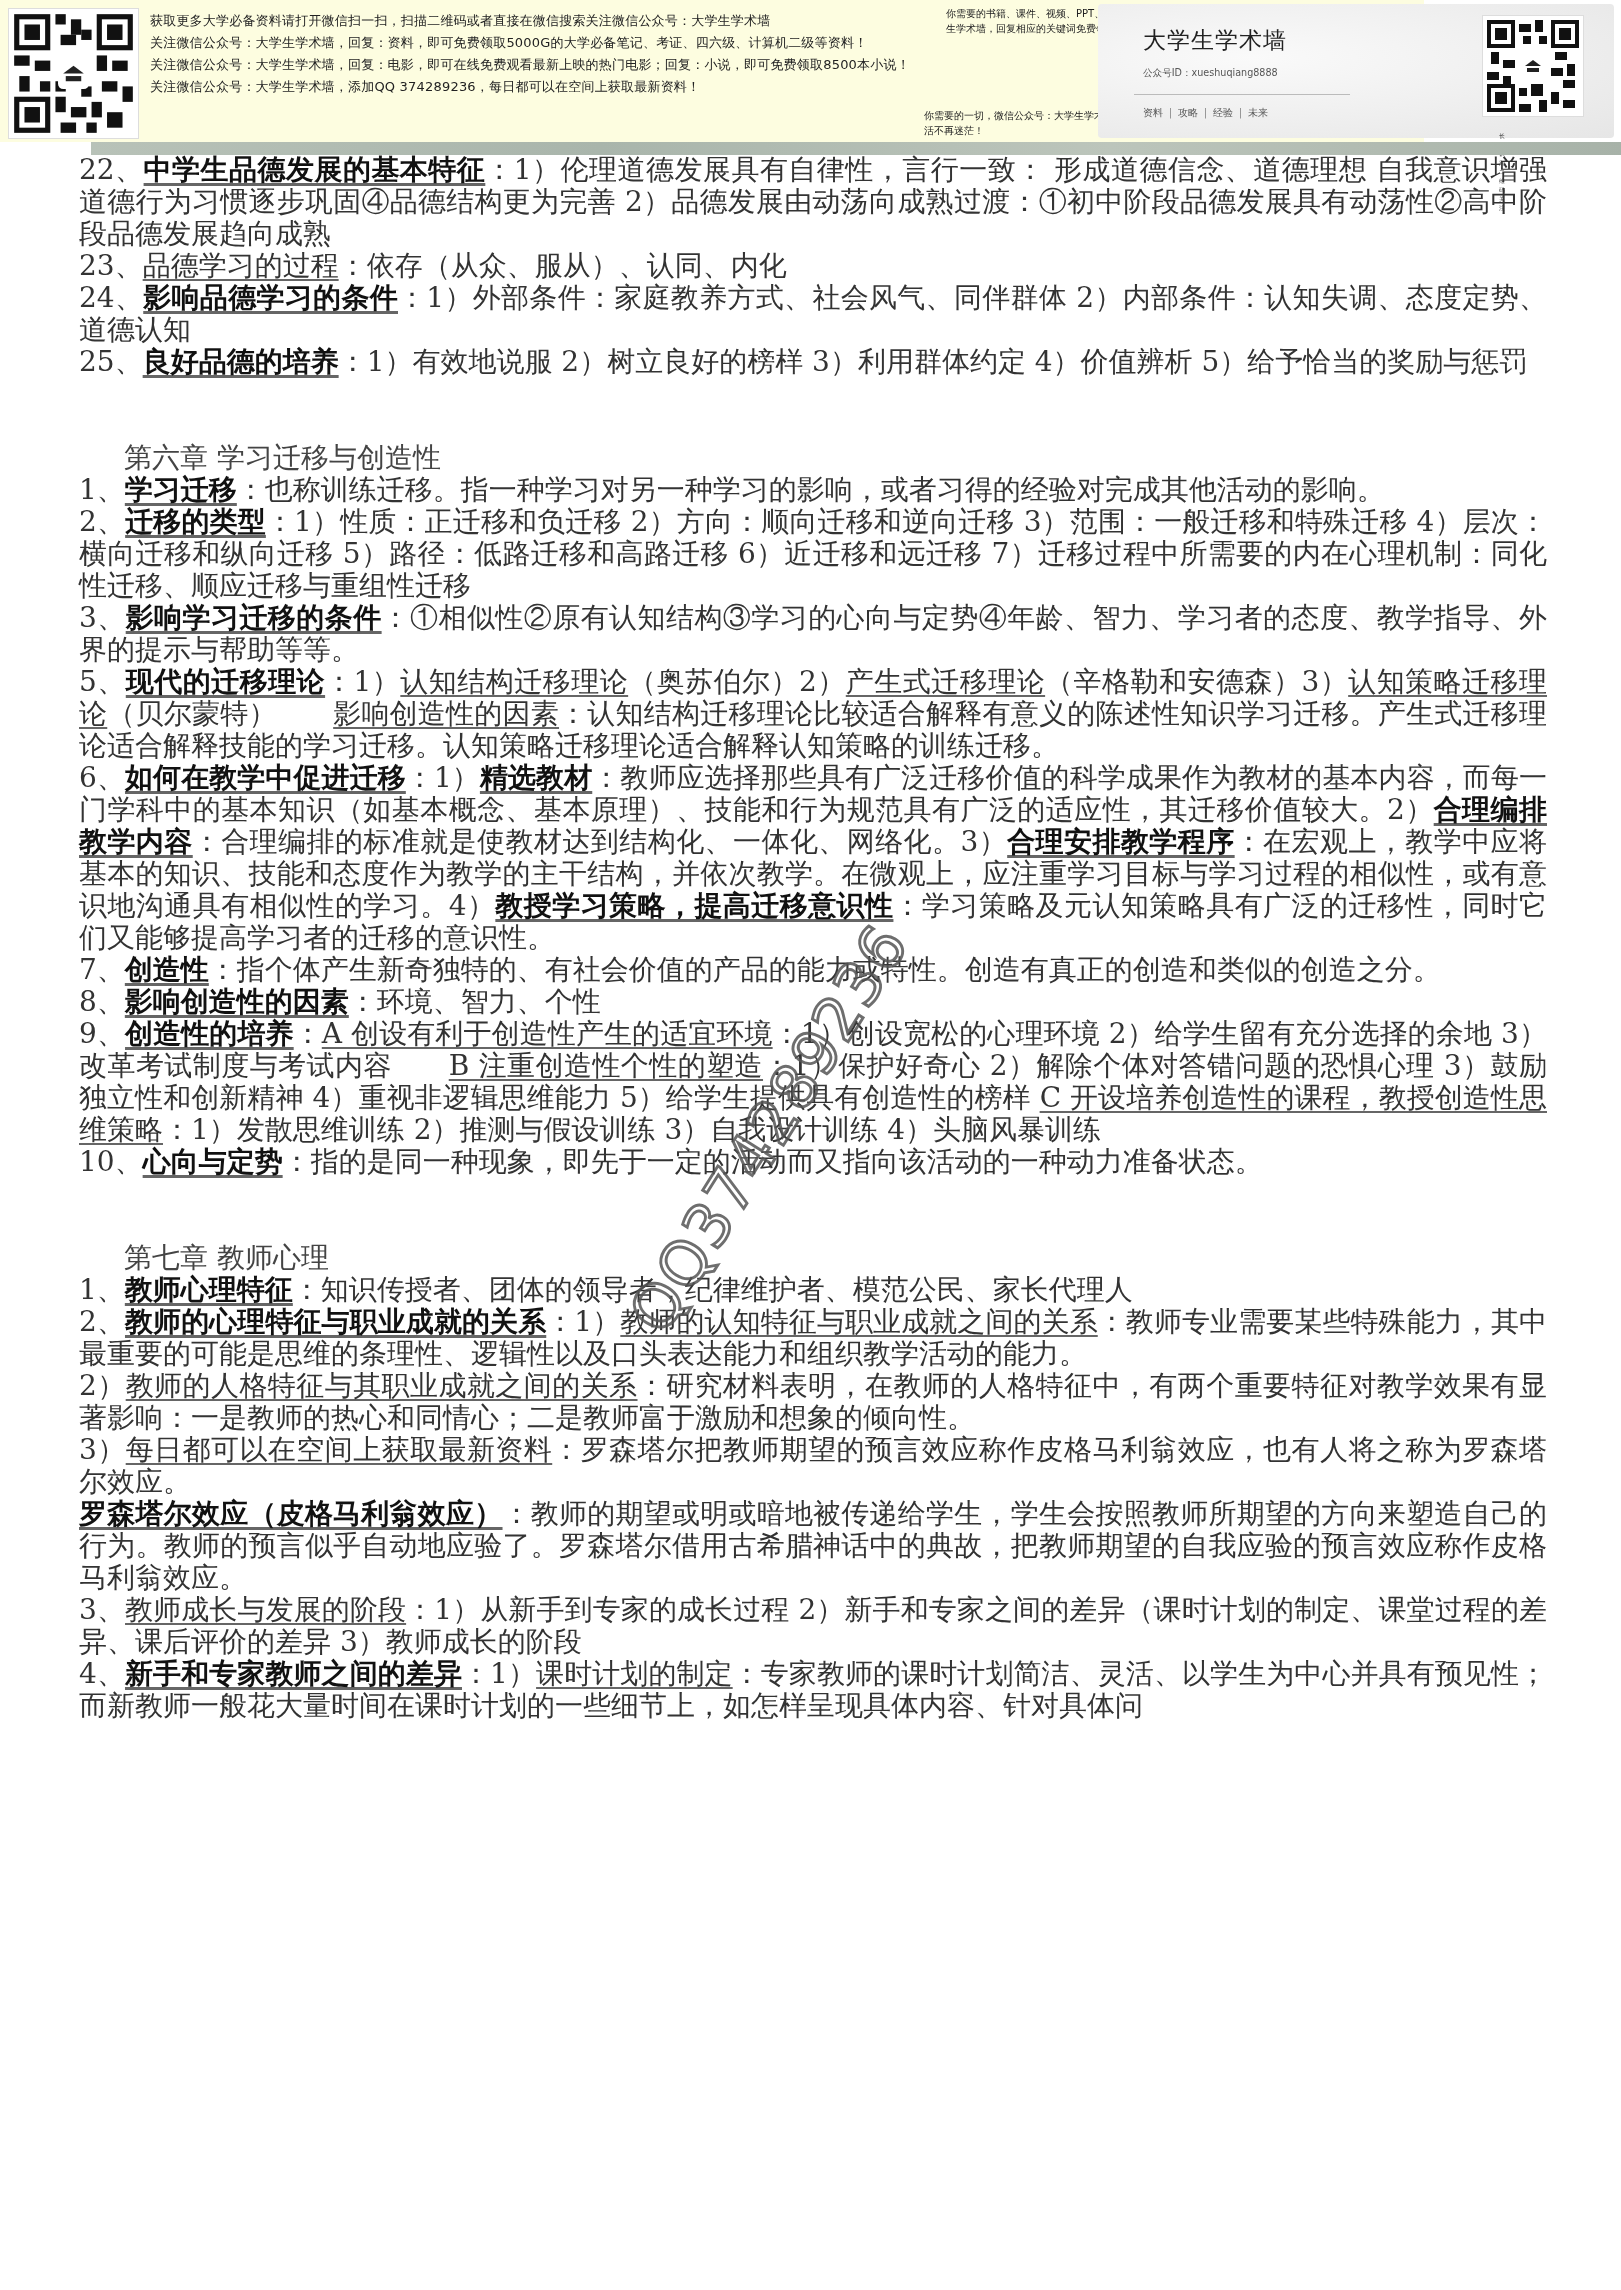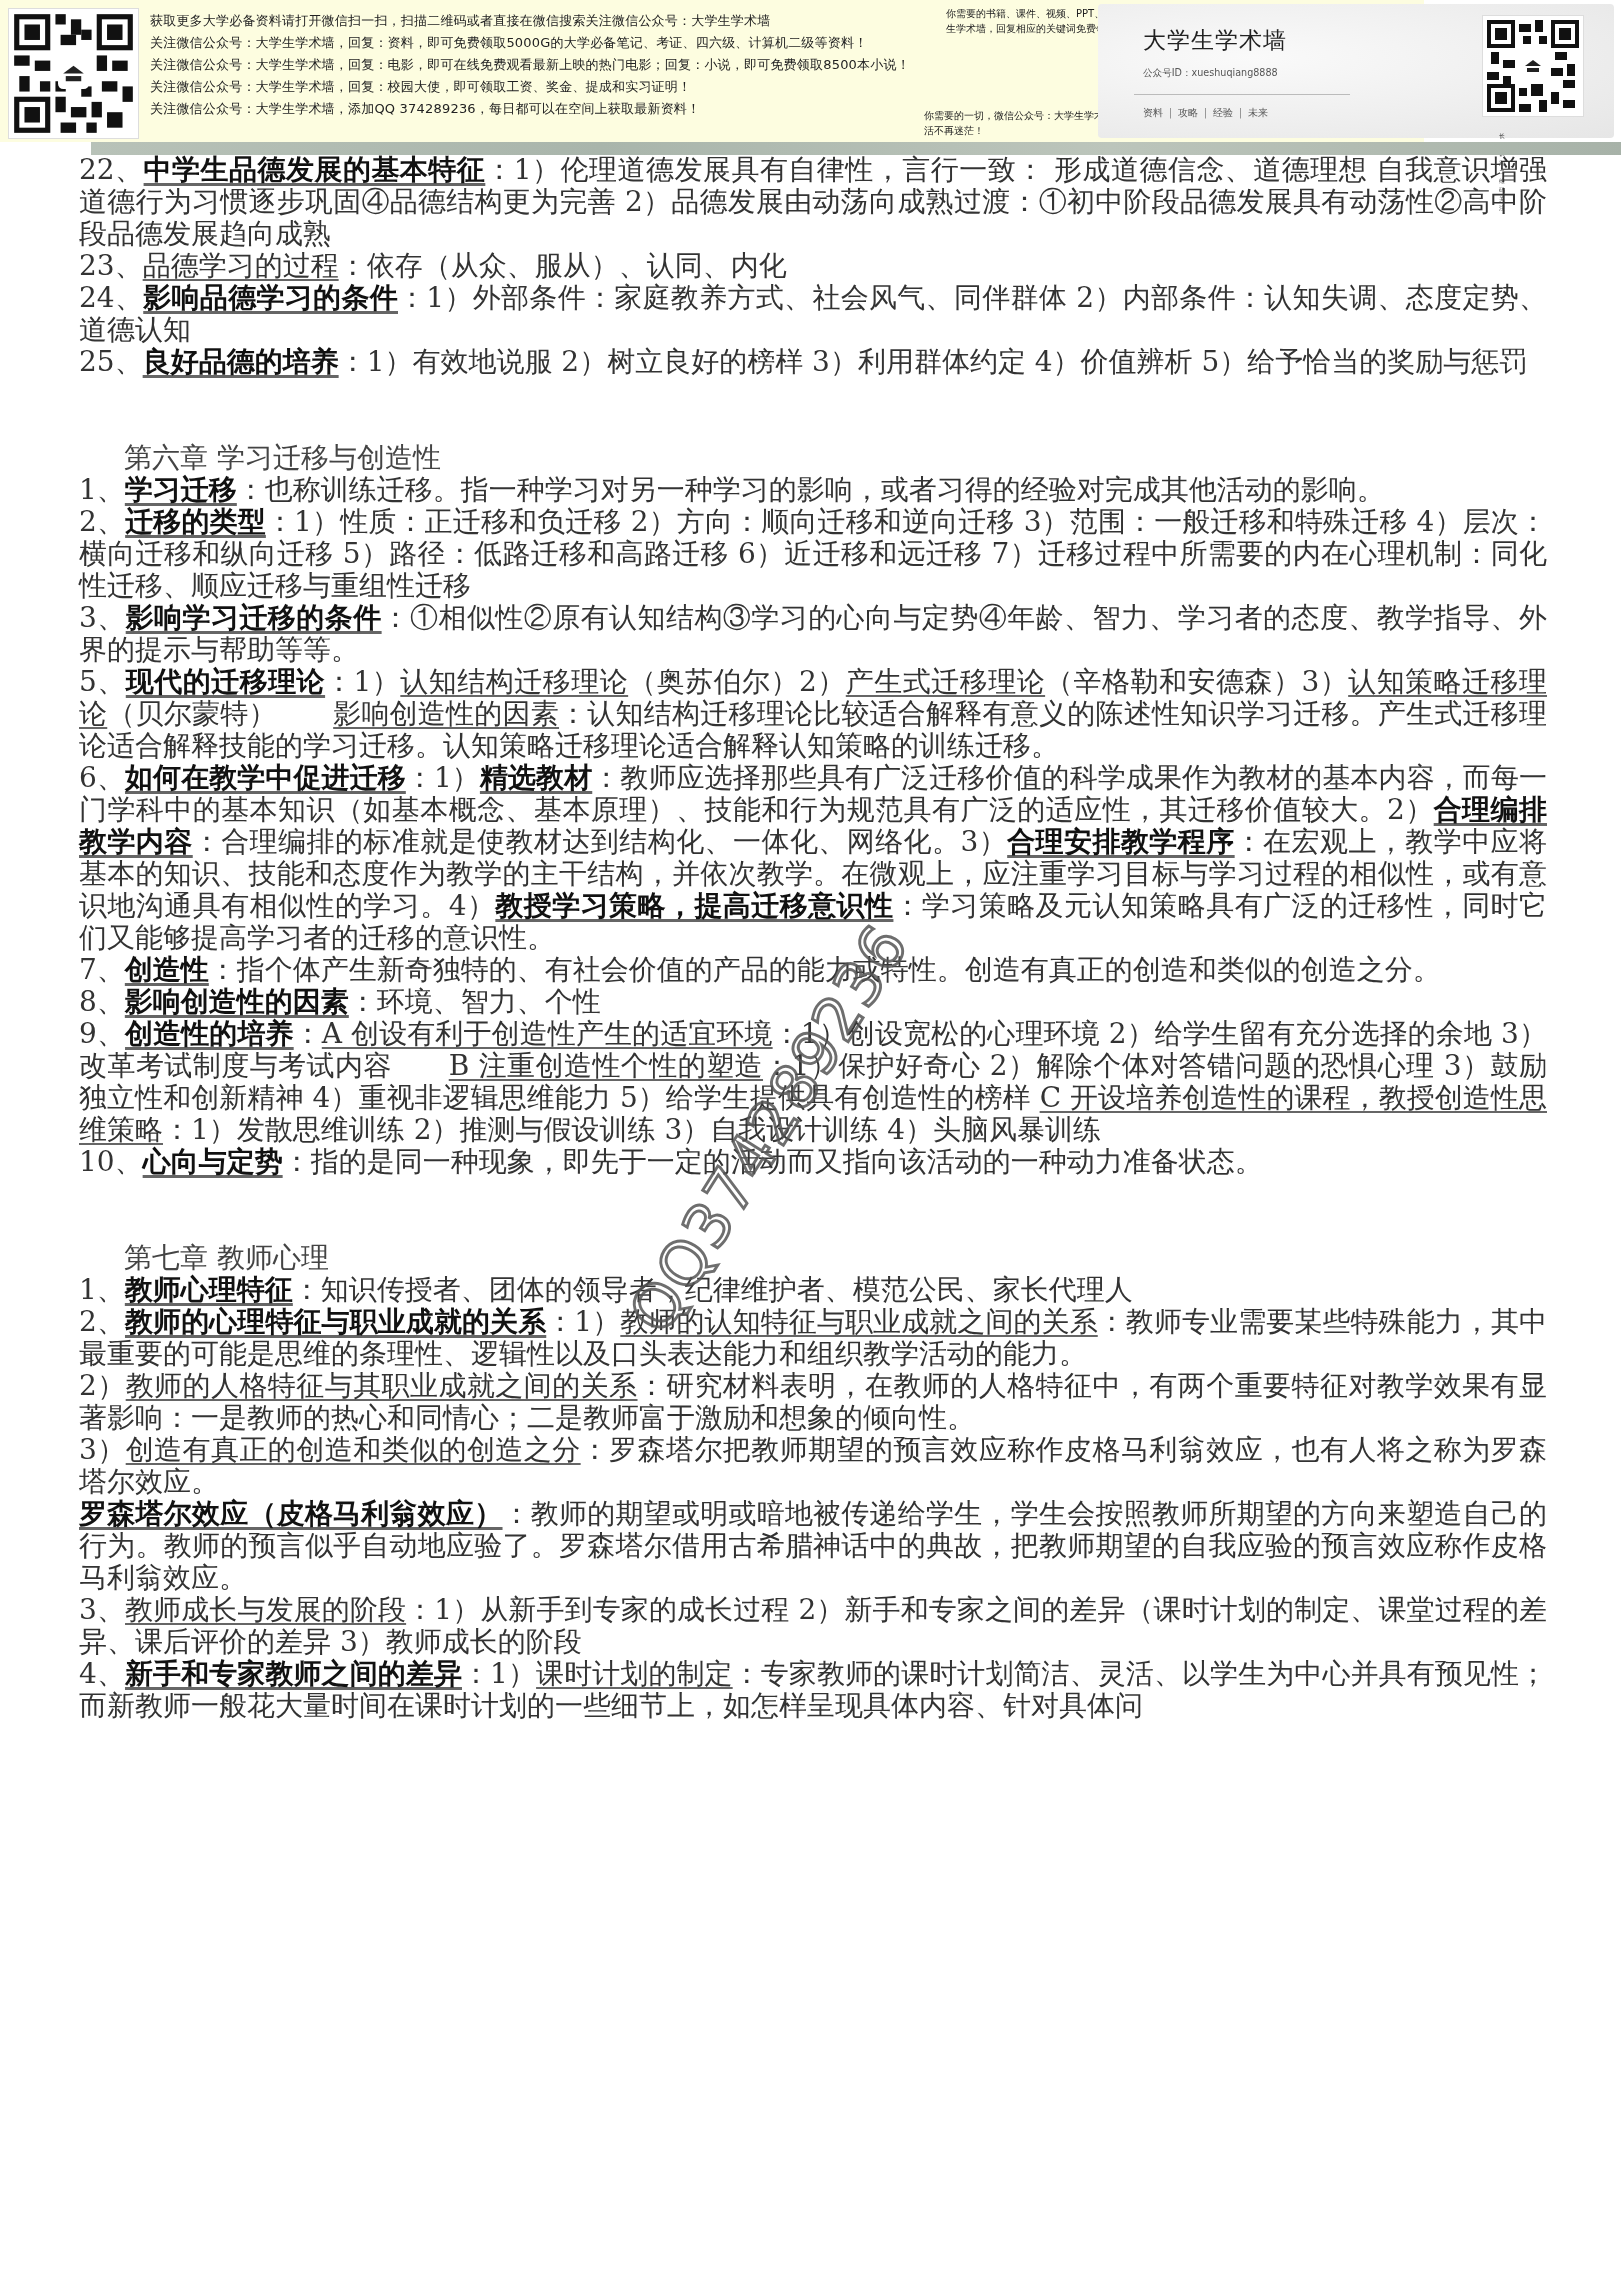--- a/index.html
+++ b/index.html
@@ -83,21 +83,20 @@
       </g>
       <rect x="9.5" y="9.5" width="6" height="6" rx="1" fill="#fff"></rect>
       <path d="M10.5 12.5 L12.5 11 L14.5 12.5 Z" fill="#222"></path>
         <rect x="11" y="13" width="3" height="1" fill="#222"></rect>
     </svg>
   </div>
   <div class="ad-lines">
     <div>获取更多大学必备资料请打开微信扫一扫，扫描二维码或者直接在微信搜索关注微信公众号：大学生学术墙</div>
     <div>关注微信公众号：大学生学术墙，回复：资料，即可免费领取5000G的大学必备笔记、考证、四六级、计算机二级等资料！</div>
     <div>关注微信公众号：大学生学术墙，回复：电影，即可在线免费观看最新上映的热门电影；回复：小说，即可免费领取8500本小说！</div>
-    <div>关注微信公众号：大学生学术墙，回复：校园大使，即可领取工资、奖金、提成和实习证明！</div>
     <div>关注微信公众号：大学生学术墙，添加QQ 374289236，每日都可以在空间上获取最新资料！</div>
   </div>
   <div class="ad-small ad-small-top">你需要的书籍、课件、视频、PPT、简历模板都可以在微信公众号：大学生学术墙，回复相应的关键词免费领取！</div>
   <div class="ad-small ad-small-bot">你需要的一切，微信公众号：大学生学术墙，都有！现在关注，让你的大学生活不再迷茫！</div>
 
   <div class="card"></div>
   <div class="card-title">大学生学术墙</div>
   <div class="card-id">公众号ID：xueshuqiang8888</div>
   <div class="card-rule"></div>
   <div class="card-links">
@@ -163,20 +162,20 @@
   <p><span>8、</span><span class="k">影响创造性的因素</span><span>：环境、智力、个性</span></p>
   <p><span>9、</span><span class="k">创造性的培养</span><span>：</span><span class="u">A 创设有利于创造性产生的适宜环境</span><span>：1）创设宽松的心理环境 2）给学生留有充分选择的余地 3）改革考试制度与考试内容　　</span><span class="u">B 注重创造性个性的塑造</span><span>：1）保护好奇心 2）解除个体对答错问题的恐惧心理 3）鼓励独立性和创新精神 4）重视非逻辑思维能力 5）给学生提供具有创造性的榜样 </span><span class="u">C 开设培养创造性的课程，教授创造性思维策略</span><span>：1）发散思维训练 2）推测与假设训练 3）自我设计训练 4）头脑风暴训练</span></p>
   <p><span>10、</span><span class="k">心向与定势</span><span>：指的是同一种现象，即先于一定的活动而又指向该活动的一种动力准备状态。</span></p>
 
   <div class="gap"></div>
 
   <p class="chapter">第七章 教师心理</p>
   <p><span>1、</span><span class="k">教师心理特征</span><span>：知识传授者、团体的领导者，纪律维护者、模范公民、家长代理人</span></p>
   <p><span>2、</span><span class="k">教师的心理特征与职业成就的关系</span><span>：1）</span><span class="u">教师的认知特征与职业成就之间的关系</span><span>：教师专业需要某些特殊能力，其中最重要的可能是思维的条理性、逻辑性以及口头表达能力和组织教学活动的能力。</span></p>
   <p><span>2）</span><span class="u">教师的人格特征与其职业成就之间的关系</span><span>：研究材料表明，在教师的人格特征中，有两个重要特征对教学效果有显著影响：一是教师的热心和同情心；二是教师富于激励和想象的倾向性。</span></p>
-  <p><span>3）</span><span class="u">创造有真正的创造和类似的创造之分</span><span>：罗森塔尔把教师期望的预言效应称作皮格马利翁效应，也有人将之称为罗森塔尔效应。</span></p>
+  <p><span>3）</span><span class="u">每日都可以在空间上获取最新资料</span><span>：罗森塔尔把教师期望的预言效应称作皮格马利翁效应，也有人将之称为罗森塔尔效应。</span></p>
   <p><span class="k">罗森塔尔效应（皮格马利翁效应）</span><span>：教师的期望或明或暗地被传递给学生，学生会按照教师所期望的方向来塑造自己的行为。教师的预言似乎自动地应验了。罗森塔尔借用古希腊神话中的典故，把教师期望的自我应验的预言效应称作皮格马利翁效应。</span></p>
   <p><span>3、</span><span class="u">教师成长与发展的阶段</span><span>：1）从新手到专家的成长过程 2）新手和专家之间的差异（课时计划的制定、课堂过程的差异、课后评价的差异 3）教师成长的阶段</span></p>
   <p><span>4、</span><span class="k">新手和专家教师之间的差异</span><span>：1）</span><span class="u">课时计划的制定</span><span>：专家教师的课时计划简洁、灵活、以学生为中心并具有预见性；而新教师一般花大量时间在课时计划的一些细节上，如怎样呈现具体内容、针对具体问</span></p>
 </div>
 
 <div class="watermark">QQ374289236</div>
 
 
 </body></html>

